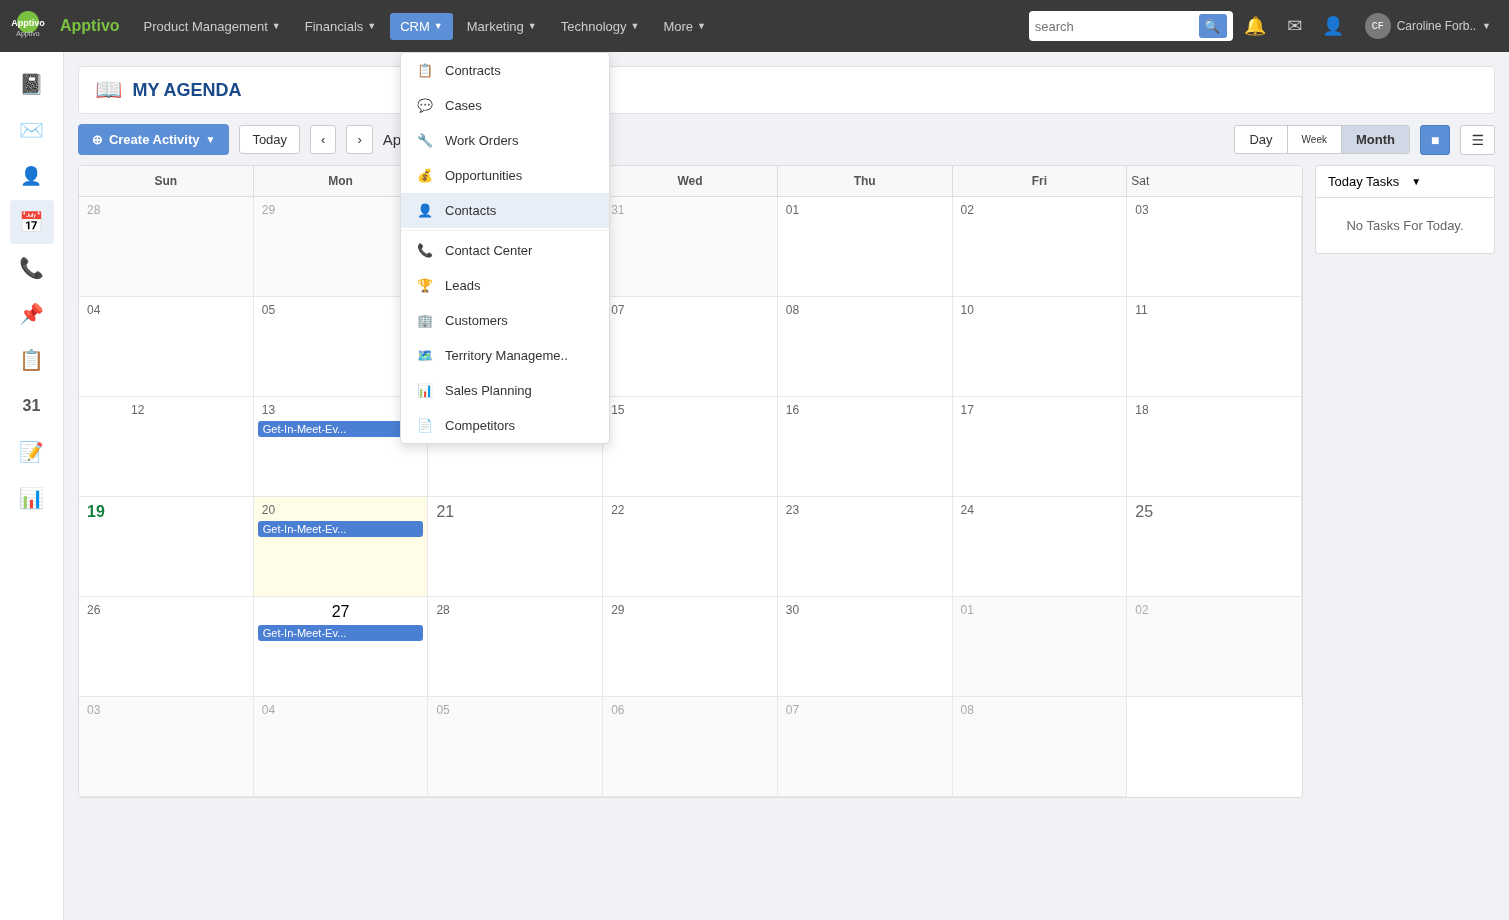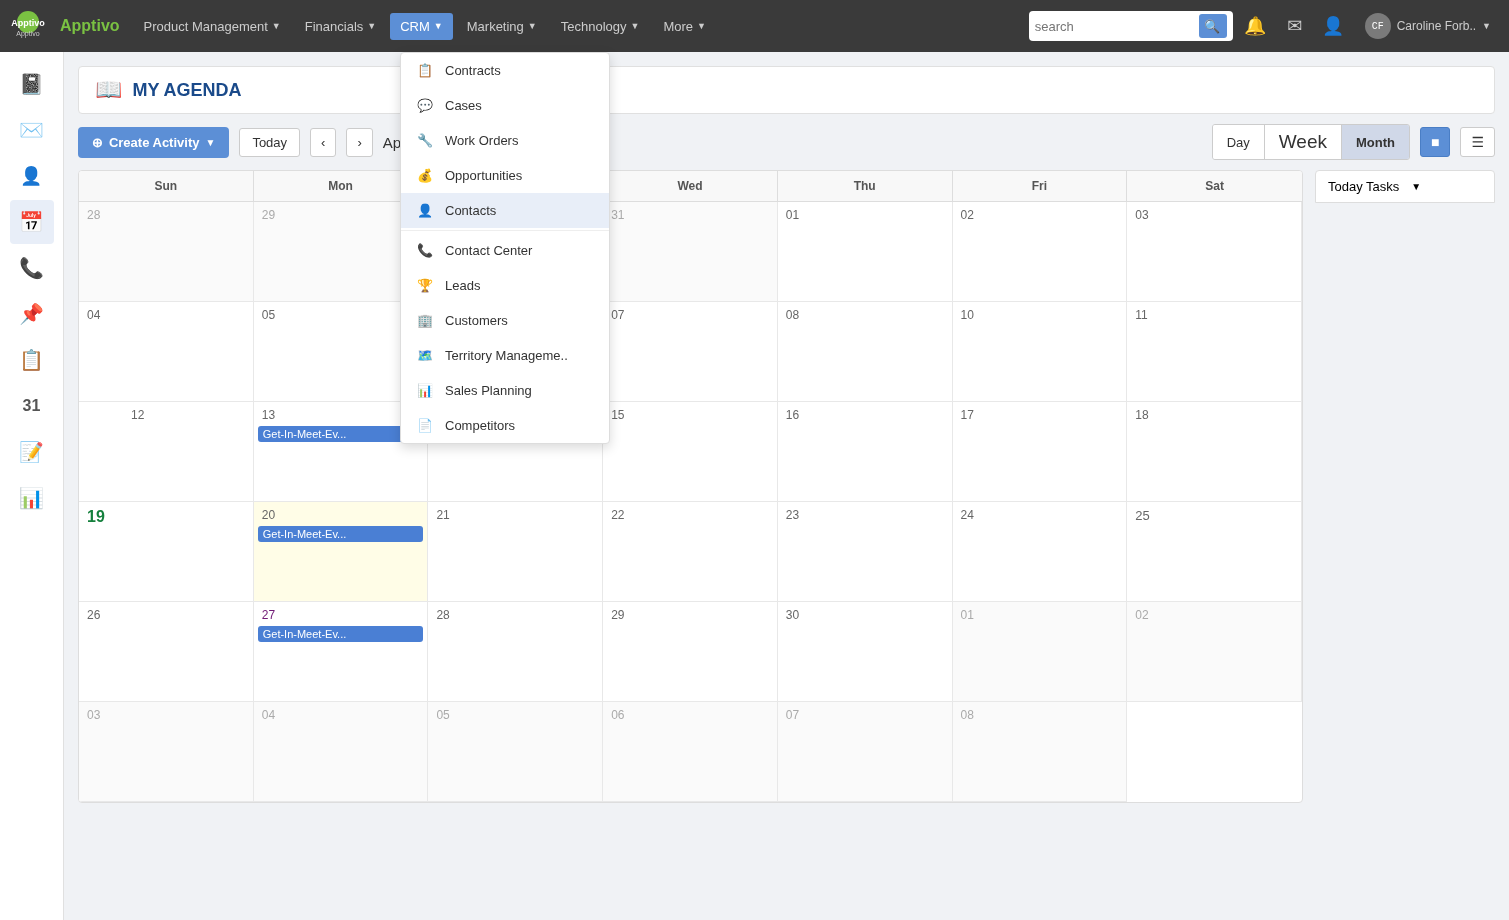--- a/index.html
+++ b/index.html
@@ -140,41 +140,41 @@
 
       <button style="background:#fff;border:1px solid #ccc;border-radius:3px;padding:6px 12px;cursor:pointer;color:#333;font-size:13px;">Today</button>
       <button style="background:#fff;border:1px solid #ccc;border-radius:3px;padding:6px 10px;cursor:pointer;color:#333;font-size:13px;">‹</button>
       <button style="background:#fff;border:1px solid #ccc;border-radius:3px;padding:6px 10px;cursor:pointer;color:#333;font-size:13px;">›</button>
       <span style="font-size:15px;color:#333;font-weight:500;">April 2021</span>
 
       <div style="flex:1;"></div>
 
       <div style="display:flex;border:1px solid #ccc;border-radius:3px;overflow:hidden;">
         <button style="background:#fff;border:none;border-right:1px solid #ccc;padding:6px 14px;cursor:pointer;font-size:13px;color:#333;">Day</button>
-        <button style="background:#fff;border:none;border-right:1px solid #ccc;padding:6px 14px;cursor:pointer;font-size:19px;color:#333;">Week</button>
+        <button style="background:#fff;border:none;border-right:1px solid #ccc;padding:6px 14px;cursor:pointer;font-size:10px;color:#333;">Week</button>
         <button style="background:#d0d8e8;border:none;padding:6px 14px;cursor:pointer;font-size:13px;color:#333;font-weight:bold;">Month</button>
       </div>
 
       <button style="background:#5c8fd6;border:1px solid #4a7ec5;border-radius:3px;padding:6px 10px;cursor:pointer;color:#fff;font-size:14px;">■</button>
       <button style="background:#fff;border:1px solid #ccc;border-radius:3px;padding:6px 10px;cursor:pointer;color:#333;font-size:14px;">☰</button>
     </div>
 
     <div style="display:flex;gap:12px;">
 
       <div style="flex:1;">
         <div style="background:#fff;border:1px solid #ddd;border-radius:4px;overflow:hidden;">
 
           <div style="display:grid;grid-template-columns:repeat(7,1fr);background:#f8f8f8;border-bottom:1px solid #ddd;">
             <div style="text-align:center;padding:8px 4px;font-weight:bold;color:#555;font-size:12px;border-right:1px solid #ddd;">Sun</div>
             <div style="text-align:center;padding:8px 4px;font-weight:bold;color:#555;font-size:12px;border-right:1px solid #ddd;">Mon</div>
             <div style="text-align:center;padding:8px 4px;font-weight:bold;color:#555;font-size:12px;border-right:1px solid #ddd;">Tue</div>
             <div style="text-align:center;padding:8px 4px;font-weight:bold;color:#555;font-size:12px;border-right:1px solid #ddd;">Wed</div>
             <div style="text-align:center;padding:8px 4px;font-weight:bold;color:#555;font-size:12px;border-right:1px solid #ddd;">Thu</div>
             <div style="text-align:center;padding:8px 4px;font-weight:bold;color:#555;font-size:12px;border-right:1px solid #ddd;">Fri</div>
-            <div style="text-align:center;padding:8px 4px;font-weight:bold;color:#555;font-size:12px;">Sat</div>
+            <div style="padding:8px 4px;font-weight:normal;color:#555;font-size:12px;">Sat</div>
           </div>
 
           <div id="cal-body" style="display:grid;grid-template-columns:repeat(7,1fr);">
               <div style="min-height: 100px; border-right: 1px solid rgb(232, 232, 232); border-bottom: 1px solid rgb(232, 232, 232); padding: 4px; background: rgb(250, 250, 250); cursor: pointer;">
                 <div style="font-size:12px;color:#aaa;padding:2px 4px;">28</div>
               </div>
               <div style="min-height: 100px; border-right: 1px solid rgb(232, 232, 232); border-bottom: 1px solid rgb(232, 232, 232); padding: 4px; background: rgb(250, 250, 250); cursor: pointer;">
                 <div style="font-size:12px;color:#aaa;padding:2px 4px;">29</div>
               </div>
               <div style="min-height: 100px; border-right: 1px solid rgb(232, 232, 232); border-bottom: 1px solid rgb(232, 232, 232); padding: 4px; background: rgb(250, 250, 250); cursor: pointer;">
@@ -236,39 +236,39 @@
                 <div style="font-size:12px;color:#666;padding:2px 4px;">18</div>
               </div>
               <div style="min-height: 100px; border-right: 1px solid rgb(232, 232, 232); border-bottom: 1px solid rgb(232, 232, 232); padding: 4px; background: rgb(255, 255, 255); cursor: pointer;">
                 <div style="font-size:16px;color:#15803d;padding:2px 4px;font-weight:bold;">19</div>
               </div>
               <div style="min-height: 100px; border-right: 1px solid rgb(232, 232, 232); border-bottom: 1px solid rgb(232, 232, 232); padding: 4px; background: rgb(255, 253, 231); cursor: pointer;">
                 <div style="font-size:12px;color:#666;padding:2px 4px;">20</div>
                 <div style="background: rgb(74, 127, 212); color: rgb(255, 255, 255); border-radius: 3px; padding: 2px 5px; font-size: 11px; margin-top: 2px; white-space: nowrap; overflow: hidden; text-overflow: ellipsis;">Get-In-Meet-Ev...</div>
               </div>
               <div style="min-height: 100px; border-right: 1px solid rgb(232, 232, 232); border-bottom: 1px solid rgb(232, 232, 232); padding: 4px; background: rgb(255, 255, 255); cursor: pointer;">
-                <div style="font-size:12px;color:#666;padding:2px 4px;">21</div>
+                <div style="font-size:16px;color:#666;padding:2px 4px;">21</div>
               </div>
               <div style="min-height: 100px; border-right: 1px solid rgb(232, 232, 232); border-bottom: 1px solid rgb(232, 232, 232); padding: 4px; background: rgb(255, 255, 255); cursor: pointer;">
                 <div style="font-size:12px;color:#666;padding:2px 4px;">22</div>
               </div>
               <div style="min-height: 100px; border-right: 1px solid rgb(232, 232, 232); border-bottom: 1px solid rgb(232, 232, 232); padding: 4px; background: rgb(255, 255, 255); cursor: pointer;">
                 <div style="font-size:12px;color:#666;padding:2px 4px;">23</div>
               </div>
               <div style="min-height: 100px; border-right: 1px solid rgb(232, 232, 232); border-bottom: 1px solid rgb(232, 232, 232); padding: 4px; background: rgb(255, 255, 255); cursor: pointer;">
                 <div style="font-size:12px;color:#666;padding:2px 4px;">24</div>
               </div>
               <div style="min-height: 100px; border-right: 1px solid rgb(232, 232, 232); border-bottom: 1px solid rgb(232, 232, 232); padding: 4px; background: rgb(255, 255, 255); cursor: pointer;">
-                <div style="font-size:13px;color:#666;padding:2px 4px;">25</div>
+                <div style="font-size:16px;color:#666;padding:2px 4px;">25</div>
               </div>
               <div style="min-height: 100px; border-right: 1px solid rgb(232, 232, 232); border-bottom: 1px solid rgb(232, 232, 232); padding: 4px; background: rgb(255, 255, 255); cursor: pointer;">
                 <div style="font-size:12px;color:#666;padding:2px 4px;">26</div>
               </div>
               <div style="min-height: 100px; border-right: 1px solid rgb(232, 232, 232); border-bottom: 1px solid rgb(232, 232, 232); padding: 4px; background: rgb(255, 255, 255); cursor: pointer;">
-                <div style="font-size:12px;color:#701a75;padding:2px 4px;">27</div>
+                <div style="font-size:16px;color:#000000;padding:2px 4px;text-align:center;">27</div>
                 <div style="background: rgb(74, 127, 212); color: rgb(255, 255, 255); border-radius: 3px; padding: 2px 5px; font-size: 11px; margin-top: 2px; white-space: nowrap; overflow: hidden; text-overflow: ellipsis;">Get-In-Meet-Ev...</div>
               </div>
               <div style="min-height: 100px; border-right: 1px solid rgb(232, 232, 232); border-bottom: 1px solid rgb(232, 232, 232); padding: 4px; background: rgb(255, 255, 255); cursor: pointer;">
                 <div style="font-size:12px;color:#666;padding:2px 4px;">28</div>
               </div>
               <div style="min-height: 100px; border-right: 1px solid rgb(232, 232, 232); border-bottom: 1px solid rgb(232, 232, 232); padding: 4px; background: rgb(255, 255, 255); cursor: pointer;">
                 <div style="font-size:12px;color:#666;padding:2px 4px;">29</div>
               </div>
               <div style="min-height: 100px; border-right: 1px solid rgb(232, 232, 232); border-bottom: 1px solid rgb(232, 232, 232); padding: 4px; background: rgb(255, 255, 255); cursor: pointer;">
                 <div style="font-size:12px;color:#666;padding:2px 4px;">30</div>
@@ -299,17 +299,18 @@
               </div>
             </div>
         </div>
       </div>
 
       <div style="width:180px;">
         <div style="background:#fff;border:1px solid #ddd;border-radius:4px 4px 0 0;padding:8px 12px;font-size:13px;cursor:pointer;display:flex;align-items:center;gap:12px;">
           <span>Today Tasks</span>
           <span style="font-size:10px;">▼</span>
         </div>
+        <div style="background:#fff;border:1px solid #ddd;border-top:none;border-radius:0 0 4px 4px;padding:20px 12px;text-align:center;color:#666;font-size:13px;">No Tasks For Today.</div>
       </div>
 
     </div>
   </div>
 </div>
 
 </body></html>

